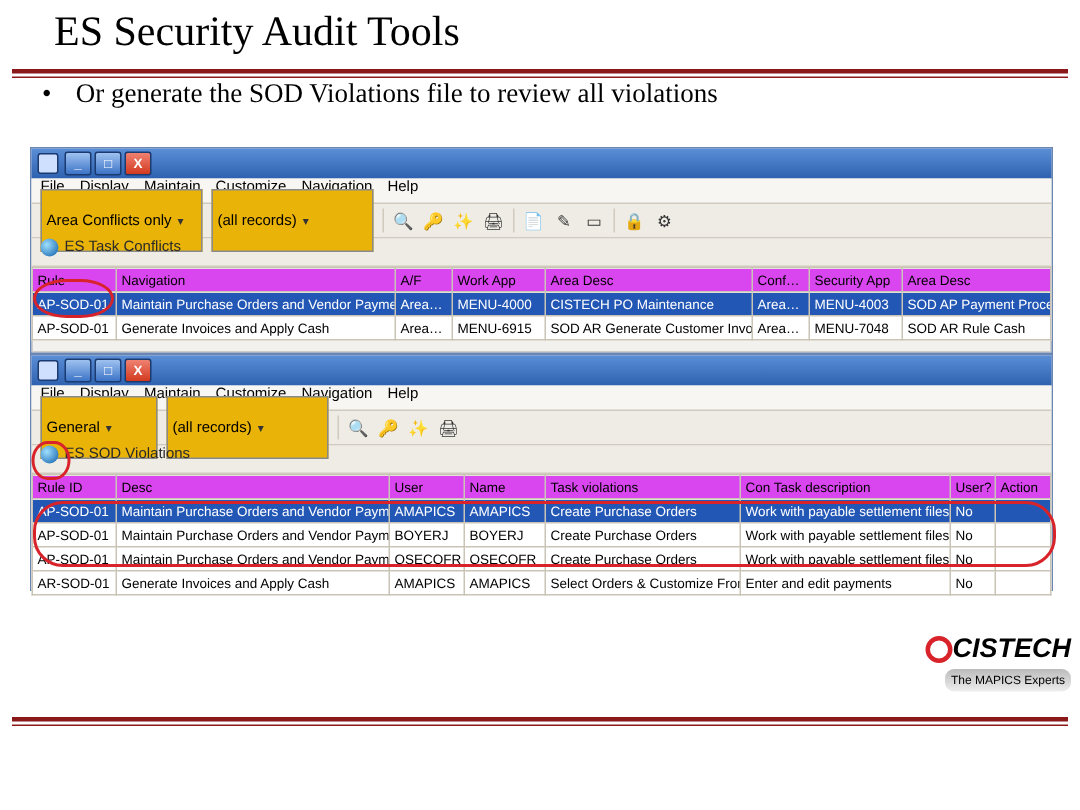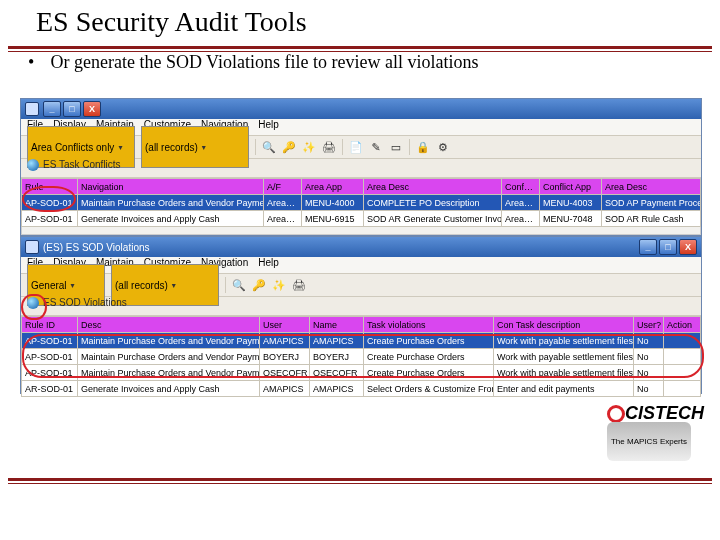--- a/index.html
+++ b/index.html
@@ -31,25 +31,25 @@
   .grid table{border-collapse:collapse;width:100%;table-layout:fixed}
   .grid th,.grid td{border:1px solid #c9c4b6;padding:1px 3px;white-space:nowrap;overflow:hidden;text-align:left;height:13px}
   .grid th{background:#d946ef;font-weight:normal}
   tr.sel td{background:#2357b5;color:#fff}
   .circle{position:absolute;border:2px solid #d8232a;border-radius:50%/60%}
   .c1{top:186px;left:22px;width:50px;height:22px}
   .c2{top:294px;left:21px;width:22px;height:22px}
   .c3{top:334px;left:22px;width:678px;height:40px;border-radius:20px}
   .hr3{position:absolute;top:478px;left:8px;width:704px;height:0;border-top:3px solid #8a1a1a}
   .hr4{position:absolute;top:483px;left:8px;width:704px;height:0;border-top:1px solid #8a1a1a}
-  .logo{position:absolute;right:16px;bottom:8px;}
+  .logo{position:absolute;right:6px;bottom:8px;text-align:right}
   .logo-top{display:flex;align-items:center;gap:2px;justify-content:flex-end}
   .logo-o{width:18px;height:18px;border:3px solid #d8232a;border-radius:50%;box-sizing:border-box;margin-right:-2px}
   .logo-text{font-family:Arial,sans-serif;font-weight:900;font-style:italic;font-size:18px;color:#000}
-  .logo-sub{font-family:Arial,sans-serif;font-size:8px;color:#000;background:linear-gradient(#bbb,#eee);padding:15px 4px;border-radius:6px;margin-top:-2px;display:inline-block}
+  .logo-sub{font-family:Arial,sans-serif;font-size:8px;color:#000;background:linear-gradient(#bbb,#eee);padding:3px 4px;border-radius:6px;margin-top:-2px;display:inline-block}
 </style>
 </head>
 <body>
 
 <div class="slide">
   <div class="title">ES Security Audit Tools</div>
   <div class="hr1"></div>
   <div class="hr2"></div>
 
   <div class="bullet-row">
@@ -110,32 +110,32 @@
           <col style="width:138px">
             <col style="width:38px">
             <col style="width:62px">
             <col>
         </colgroup>
         <tbody>
             <tr>
           <th>Rule</th>
           <th>Navigation</th>
           <th>A/F</th>
-          <th>Area App</th>
+          <th>Work App</th>
           <th>Area Desc</th>
           <th>Conf…</th>
-          <th>Conflict App</th>
+          <th>Security App</th>
           <th>Area Desc</th>
         </tr>
         <tr class="sel">
           <td>AP-SOD-01</td>
               <td>Maintain Purchase Orders and Vendor Payments</td>
           <td>Area…</td>
               <td>MENU-4000</td>
-          <td>COMPLETE PO Description</td>
+          <td>CISTECH PO Maintenance</td>
               <td>Area…</td>
           <td>MENU-4003</td>
               <td>SOD AP Payment Processing</td>
         </tr>
         <tr>
           <td>AP-SOD-01</td>
               <td>Generate Invoices and Apply Cash</td>
           <td>Area…</td>
               <td>MENU-6915</td>
           <td>SOD AR Generate Customer Invoices</td>
@@ -144,21 +144,20 @@
               <td>SOD AR Rule Cash</td>
         </tr>
       </tbody>
         </table>
     </div>
   </div>
 
   <div class="win win2">
     <div class="titlebar">
       <div class="icon"></div>
-      <div class="t-title">(ES) ES SOD Violations</div>
       <div class="winbtns">
         <div class="winbtn min">_</div>
         <div class="winbtn max">□</div>
         <div class="winbtn close">X</div>
       </div>
     </div>
     <div class="menubar">
       <span>File</span>
       <span>Display</span>
       <span>Maintain</span>

